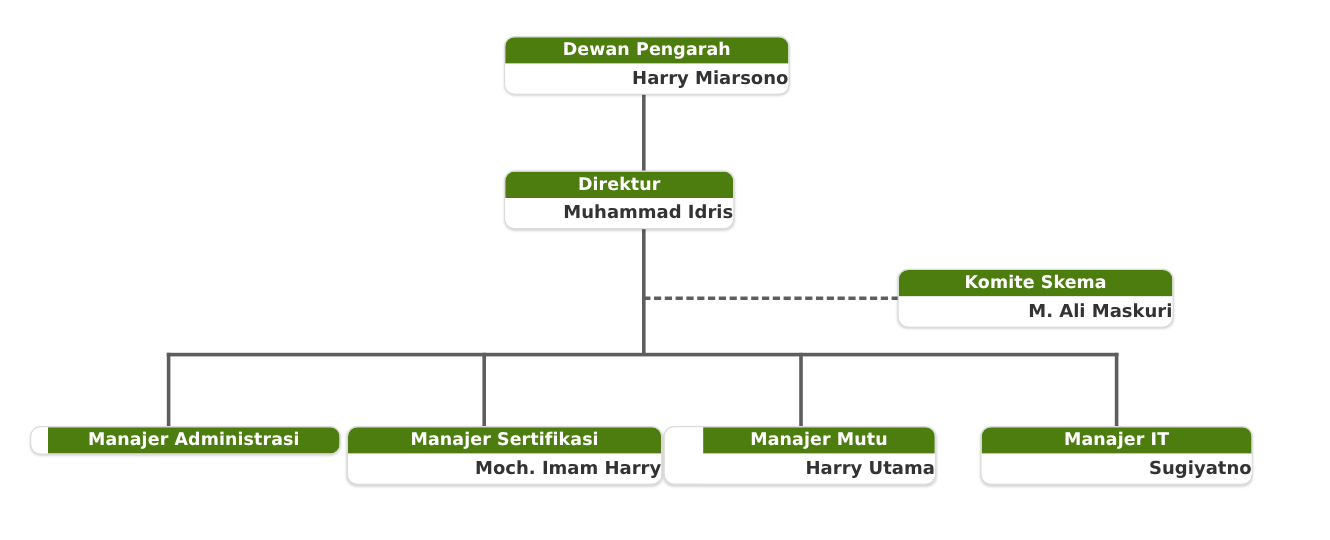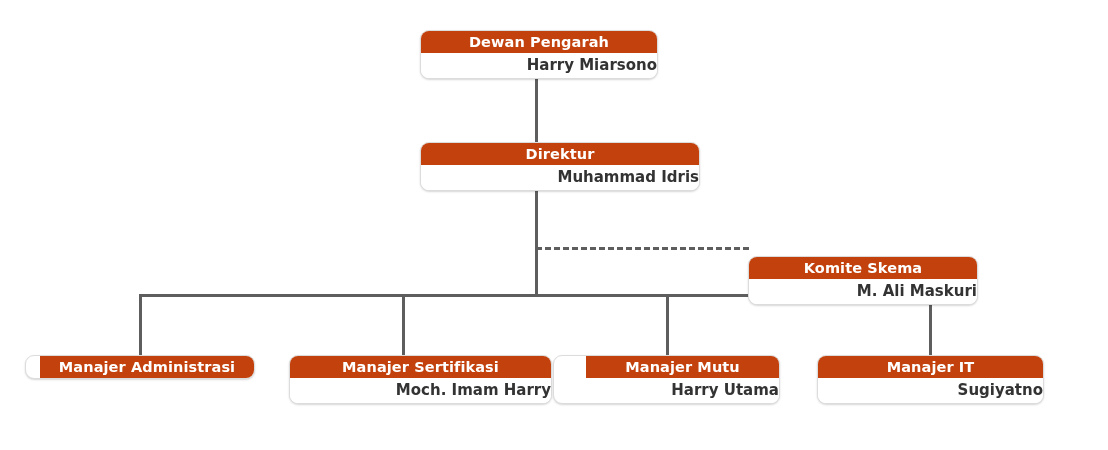--- a/index.html
+++ b/index.html
@@ -23,21 +23,21 @@
     position: absolute;
     box-sizing: border-box;
     border-radius: 9px;
     background: #ffffff;
     border: 1px solid #dcdcdc;
     box-shadow: 0 1px 2px rgba(0,0,0,0.16);
     overflow: hidden;
     z-index: 5;
   }
   .node-title {
-    background: #c2410c;
+    background: #4d7c0f;
     color: #ffffff;
     font-size: 14.5px;
     font-weight: bold;
     text-align: center;
     line-height: 22px;
     height: 22px;
     letter-spacing: 0.1px;
     white-space: nowrap;
     overflow: hidden;
   }
@@ -85,31 +85,31 @@
   <div class="conn conn-v" style="left:139px; top:294px; height:62px;"></div>
   <div class="conn conn-v" style="left:402px; top:294px; height:62px;"></div>
   <div class="conn conn-v" style="left:666px; top:294px; height:62px;"></div>
   <div class="conn conn-v" style="left:929px; top:294px; height:62px;"></div>
 
   <div class="node" style="left:420px; top:30px; width:238px;">
     <div class="node-title">Dewan Pengarah</div>
     <div class="node-name">Harry Miarsono</div>
   </div>
 
-  <div class="node" style="left:420px; top:142px; width:280px;">
+  <div class="node" style="left:420px; top:142px; width:192px;">
     <div class="node-title">Direktur</div>
     <div class="node-name">Muhammad Idris</div>
   </div>
 
-  <div class="node" style="left:748px; top:224px; width:230px;margin-top:32px;">
+  <div class="node" style="left:748px; top:224px; width:230px;">
     <div class="node-title">Komite Skema</div>
     <div class="node-name">M. Ali Maskuri</div>
   </div>
 
-  <div class="node" style="left:25px; top:355px; width:230px;padding-left:14px;">
+  <div class="node" style="left:25px; top:355px; width:259px;padding-left:14px;">
     <div class="node-title">Manajer Administrasi</div>
   </div>
 
   <div class="node" style="left:289px; top:355px; width:263px;">
     <div class="node-title">Manajer Sertifikasi</div>
     <div class="node-name">Moch. Imam Harry</div>
   </div>
 
   <div class="node" style="left:553px; top:355px; width:227px;padding-left:32px;">
     <div class="node-title">Manajer Mutu</div>

